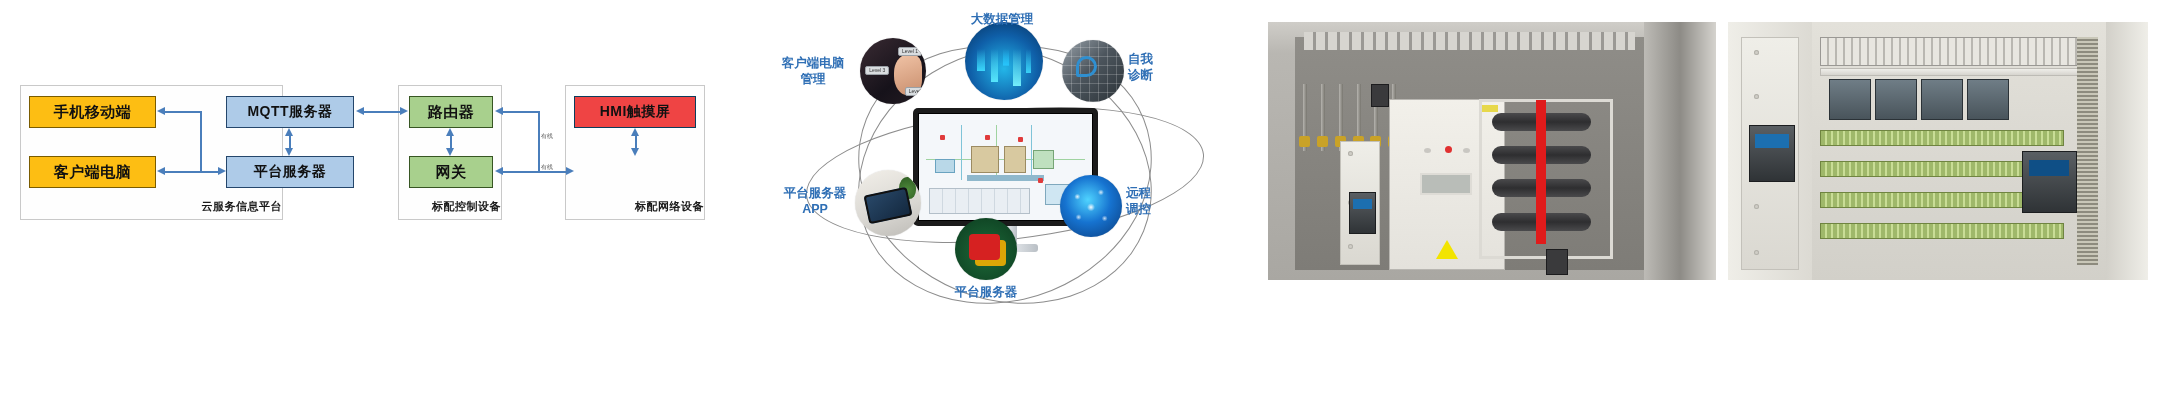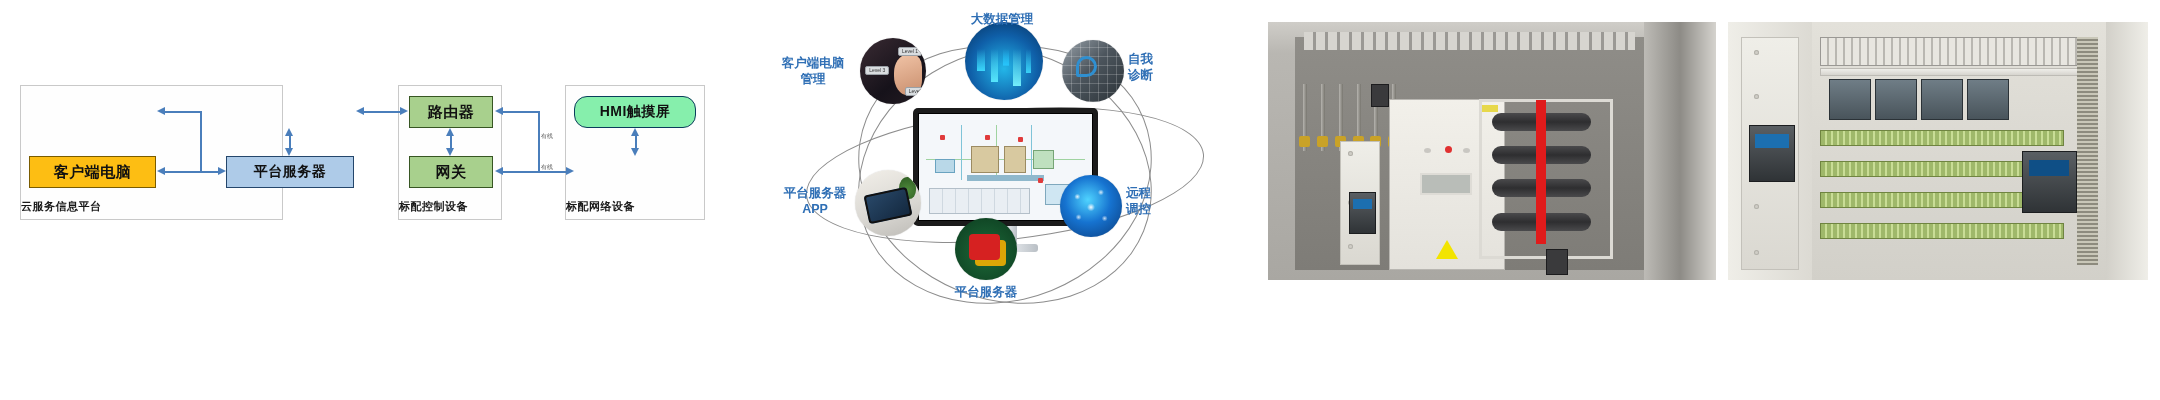--- a/index.html
+++ b/index.html
@@ -14,37 +14,37 @@
   
   #panel-diagram { position:absolute; left:0; top:0; width:760px; height:400px; }
 
   .dgroup {
     position:absolute;
     border:1px solid #c9c9c9;
     background:#fefefe;
   }
   .dgroup-label {
     position:absolute; left:0; right:0; bottom:5px;
-    text-align:left;
+    text-align:right;
     font-size:11px; color:#1a1a1a; font-weight:700;
     letter-spacing:0.5px;
     white-space:nowrap;
   }
   .dbox {
     position:absolute;
     border:1px solid #404040;
     display:flex; align-items:center; justify-content:center;
     font-size:15px; font-weight:700; color:#111;
     letter-spacing:0.5px;
     white-space:nowrap;
   }
   .dbox.orange { background:#fdbe13; border-color:#7a5c00; }
   .dbox.blue   { background:#aecbe8; border-color:#24466b; }
   .dbox.green  { background:#a8d08d; border-color:#375623; }
-  .dbox.cyan   { background:#86efac; border-color:#0b3d5c;border-radius:13px; }
+  .dbox.cyan   { background:#ef4444; border-color:#0b3d5c; }
 
   .conn { position:absolute; background:#4a7ebb; }
   .conn.h { height:1.6px; }
   .conn.v { width:1.6px; }
   .arrowhead { position:absolute; width:0; height:0; }
   .ah-left  { border-top:4.5px solid transparent; border-bottom:4.5px solid transparent; border-right:8px solid #4a7ebb; }
   .ah-right { border-top:4.5px solid transparent; border-bottom:4.5px solid transparent; border-left:8px solid #4a7ebb; }
   .ah-up    { border-left:4.5px solid transparent; border-right:4.5px solid transparent; border-bottom:8px solid #4a7ebb; }
   .ah-down  { border-left:4.5px solid transparent; border-right:4.5px solid transparent; border-top:8px solid #4a7ebb; }
   .wire-tag { position:absolute; font-size:6px; color:#5a5a5a; }
@@ -171,21 +171,23 @@
     </div>
 
     <div class="dgroup" style="left:398px; top:85px; width:104px; height:135px;">
       <div class="dgroup-label">标配控制设备</div>
     </div>
 
     <div class="dgroup" style="left:565px; top:85px; width:140px; height:135px;">
       <div class="dgroup-label">标配网络设备</div>
     </div>
 
-
+    <div class="dbox orange" style="left:29px; top:96px; width:127px; height:32px;">手机移动端</div>
+
+    <div class="dbox blue" style="left:226px; top:96px; width:128px; height:32px; font-size:14px;">MQTT服务器</div>
 
     <div class="dbox green" style="left:409px; top:96px; width:84px; height:32px;">路由器</div>
 
     <div class="dbox cyan" style="left:574px; top:96px; width:122px; height:32px; font-size:14px;">HMI触摸屏</div>
 
     <div class="dbox orange" style="left:29px; top:156px; width:127px; height:32px;">客户端电脑</div>
 
     <div class="dbox blue" style="left:226px; top:156px; width:128px; height:32px; font-size:14px;">平台服务器</div>
 
     <div class="dbox green" style="left:409px; top:156px; width:84px; height:32px;">网关</div>

